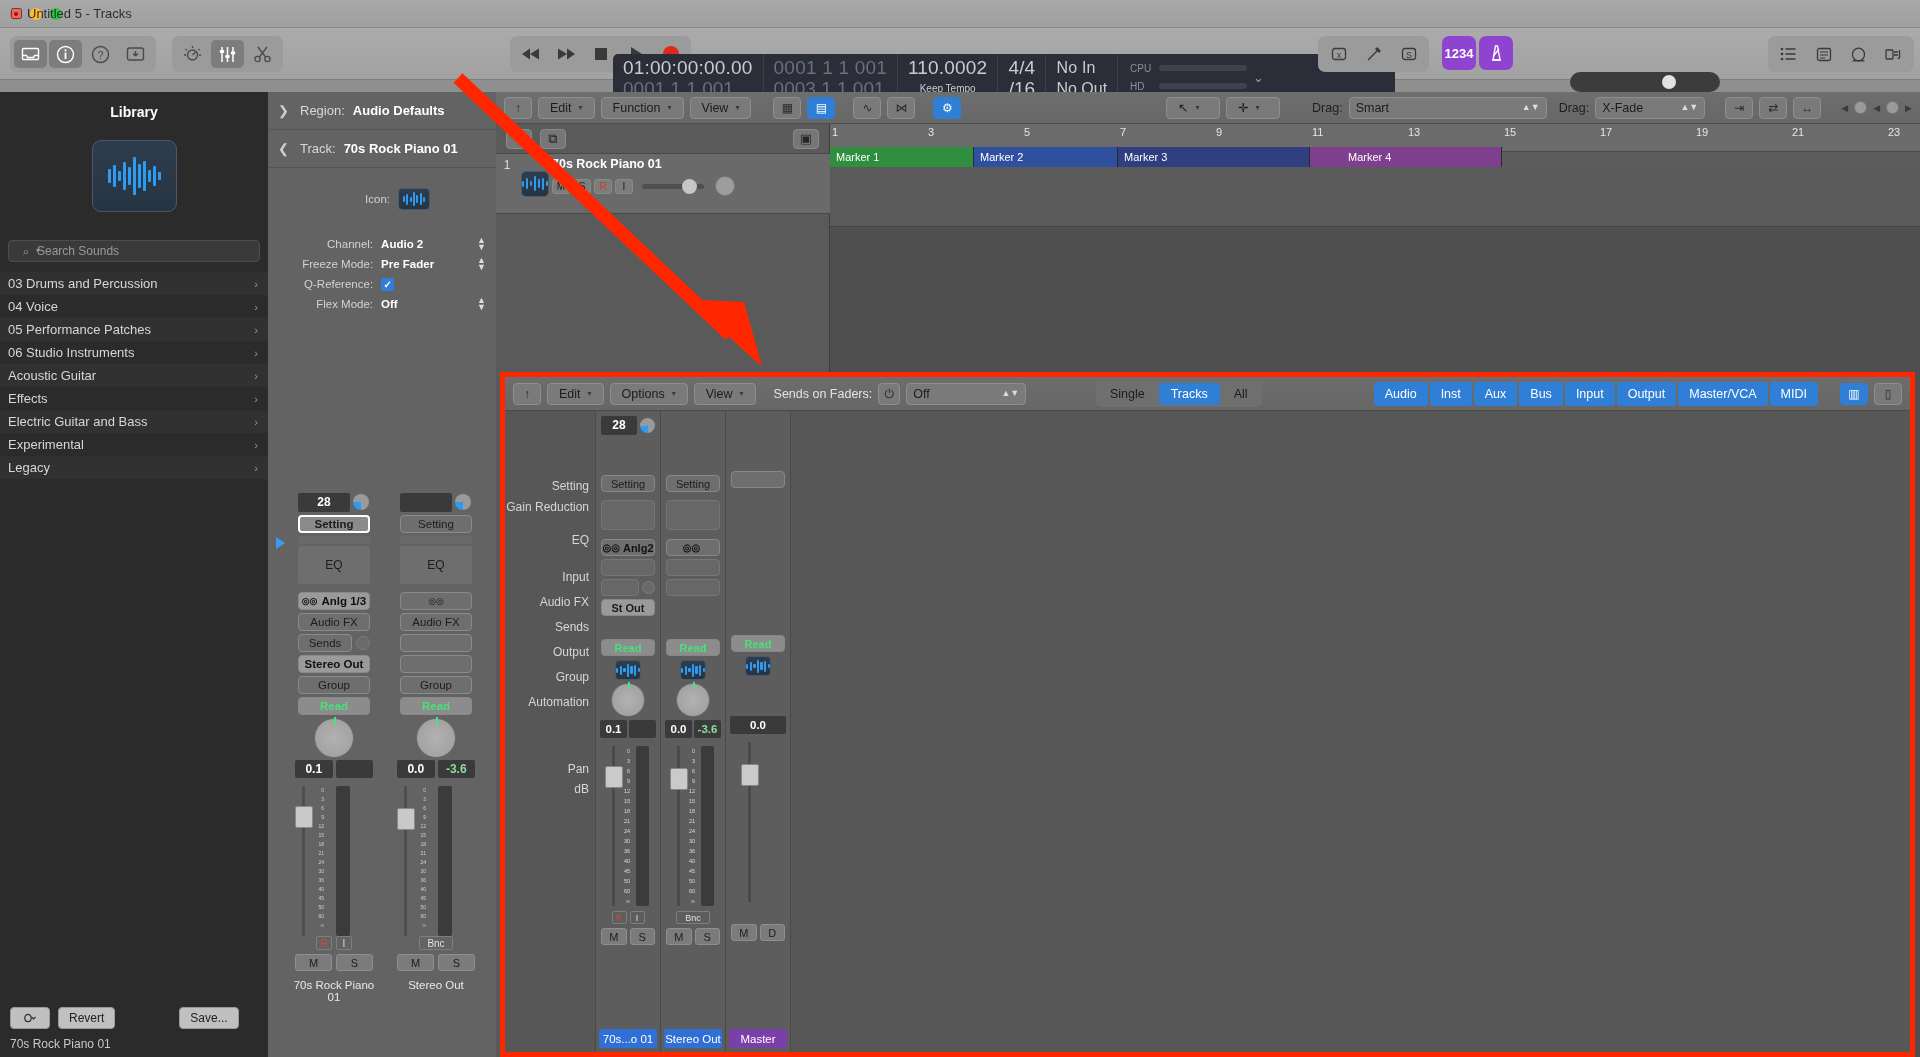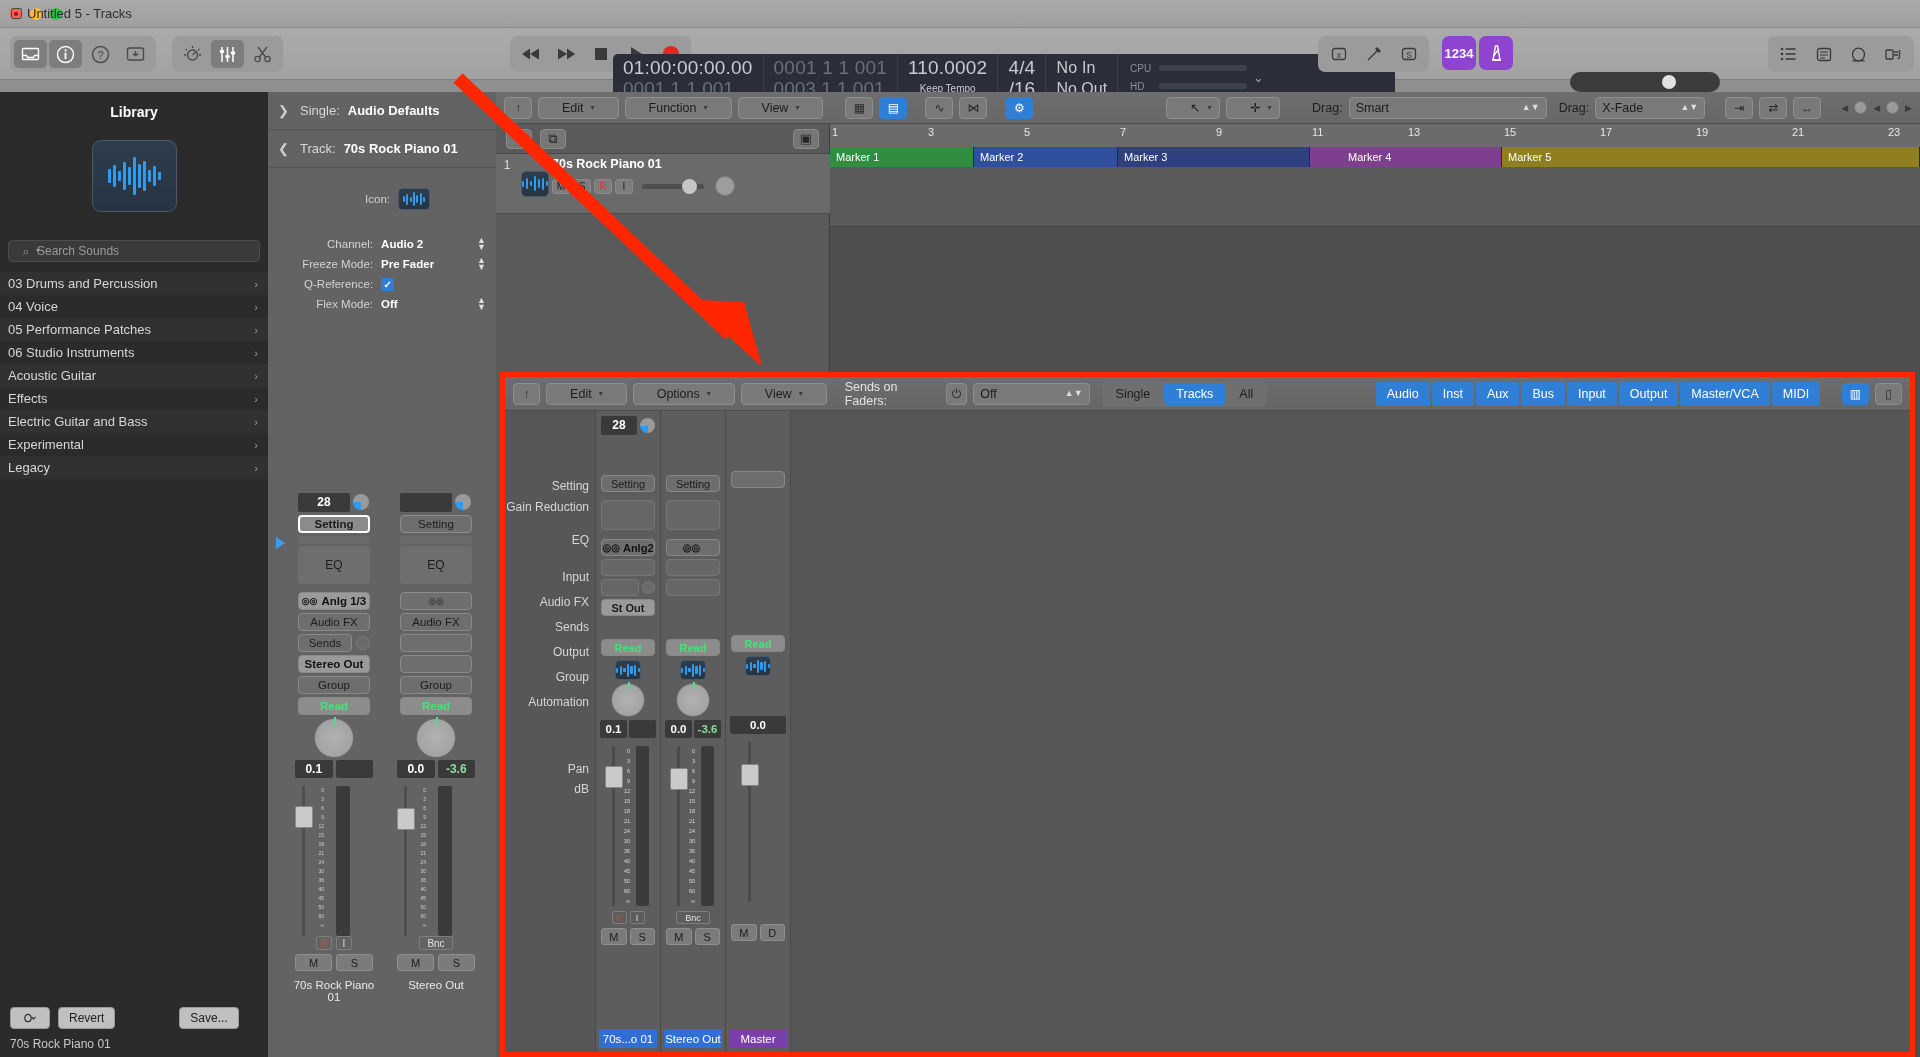--- a/index.html
+++ b/index.html
@@ -130,21 +130,21 @@
   .ribb { width:16px; height:14px; border-radius:2px; font-size:10px; color:#d04a3c;
      display:flex;align-items:center;justify-content:center; border:1px solid #7e7e7e; }
 
   
   #arrange { position:absolute; left:496px; top:92px; width:1424px; height:965px;
      background:#5d5d5d; }
   #arrtoolbar { position:absolute; left:0; top:0; width:1424px; height:32px;
      background:linear-gradient(#6e6e6e,#676767); border-bottom:1px solid #4e4e4e;
      display:flex; align-items:center; padding:0 8px; gap:6px; }
   .menubtn { height:22px; background:#7a7a7a; border:1px solid #8e8e8e; border-radius:4px;
-     color:#1c1c1c; font-size:12.5px; display:flex; align-items:center; padding:0 23px; gap:7px; }
+     color:#1c1c1c; font-size:12.5px; display:flex; align-items:center; padding:0 11px; gap:7px; }
   .menubtn .dc { font-size:8px; color:#3a3a3a; }
   .sqbtn { width:28px; height:22px; background:#7a7a7a; border:1px solid #8e8e8e;
      border-radius:4px; display:flex; align-items:center; justify-content:center;
      color:#2a2a2a; font-size:12px; }
   .sqbtn.on { background:#2f7fd6; color:#fff; border-color:#2f7fd6; }
   .tlabel { color:#1f1f1f; font-size:12.5px; margin-left:6px; }
   .popup { height:22px; background:#7a7a7a; border:1px solid #8e8e8e; border-radius:4px;
      color:#1c1c1c; font-size:12.5px; display:flex; align-items:center;
      padding:0 6px; justify-content:space-between; }
 
@@ -534,21 +534,21 @@
           <span>Save...</span>
         </div>
     </div>
     <div id="libfoot">70s Rock Piano 01</div>
   </div>
 </div>
 
 <div id="inspector">
   <div class="insprow">
     <span class="chev">❯</span>
-    <span>Single:</span>
+    <span>Region:</span>
     <b>Audio Defaults</b>
   </div>
   <div class="insprow">
     <span class="chev">❮</span>
     <span>Track:</span>
     <b>70s Rock Piano 01</b>
   </div>
 
   <div style="padding-top:14px;">
     <div class="paramrow" style="height:34px;">
@@ -799,21 +799,20 @@
     <span class="rtick" style="left:866px;">19</span>
     <span class="rtick" style="left:962px;">21</span>
     <span class="rtick" style="left:1058px;">23</span>
   </div>
 
   <div id="markers">
     <div class="marker" style="width:144px;background:#2f8f3f;">Marker 1</div>
     <div class="marker" style="width:144px;background:#2f4f9f;">Marker 2</div>
     <div class="marker" style="width:192px;background:#2f3f7f;">Marker 3</div>
     <div class="marker" style="width:192px;background:#7f3f8f;padding-left:38px;">Marker 4</div>
-    <div class="marker" style="flex:1;background:#8f7f1f;">Marker 5</div>
   </div>
 
   <div id="arrbg"></div>
   <div id="trackrow"></div>
 </div>
 
 <div id="mixer">
   <div id="mixtoolbar">
     <div class="sqbtn">↑</div>
     <div class="menubtn">

